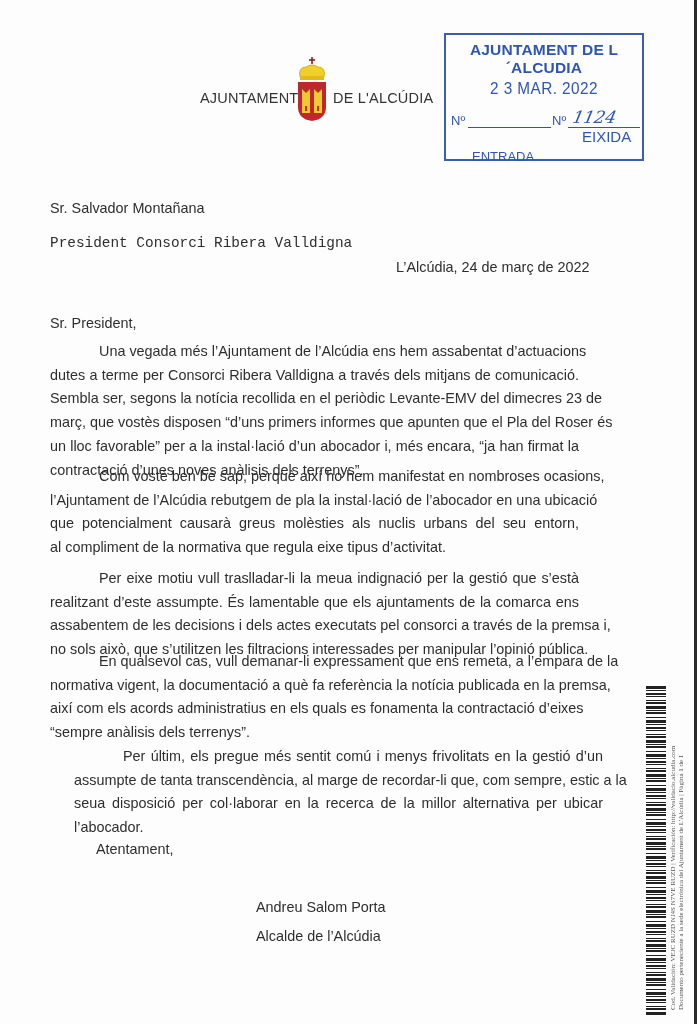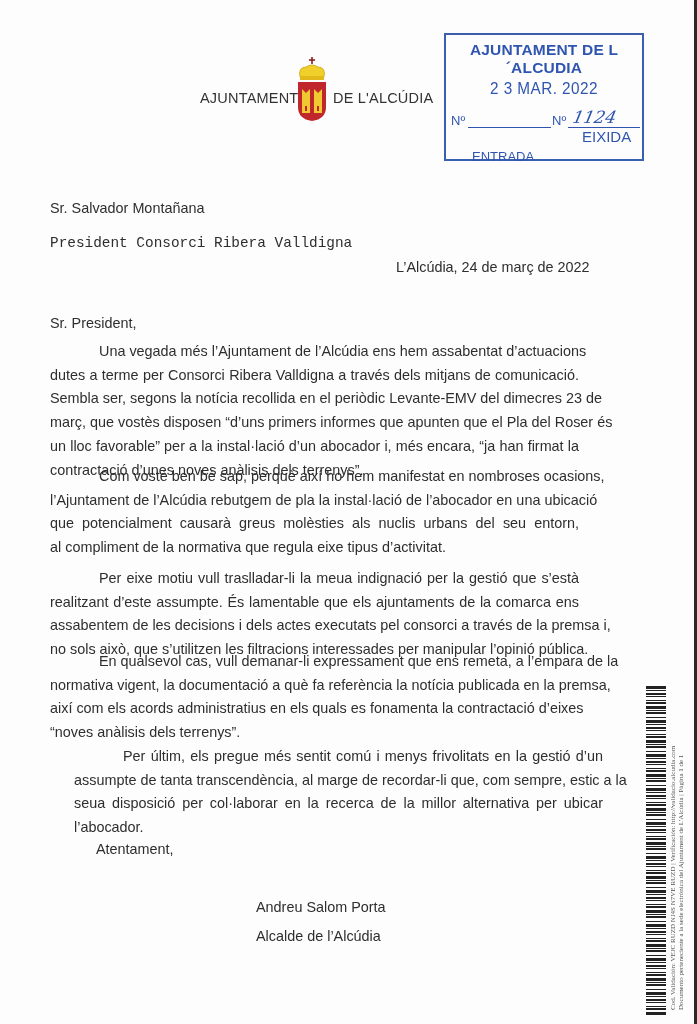--- a/index.html
+++ b/index.html
@@ -111,21 +111,21 @@
     <span class="l first">Per eixe motiu vull traslladar-li la meua indignació per la gestió que s’està</span>
     <span class="l">realitzant d’este assumpte. És lamentable que els ajuntaments de la comarca ens</span>
     <span class="l">assabentem de les decisions i dels actes executats pel consorci a través de la premsa i,</span>
     <span class="l last">no sols això, que s’utilitzen les filtracions interessades per manipular l’opinió pública.</span>
   </div>
 
   <div class="para p4">
     <span class="l first last">En qualsevol cas, vull demanar-li expressament que ens remeta, a l’empara de la</span>
     <span class="l">normativa vigent, la documentació a què fa referència la notícia publicada en la premsa,</span>
     <span class="l">així com els acords administratius en els quals es fonamenta la contractació d’eixes</span>
-    <span class="l last">“noves anàlisis dels terrenys”.</span>
+    <span class="l last">“sempre anàlisis dels terrenys”.</span>
   </div>
 
   <div class="para p5">
     <span class="l first">Per últim, els pregue més sentit comú i menys frivolitats en la gestió d’un</span>
     <span class="l">assumpte de tanta transcendència, al marge de recordar-li que, com sempre, estic a la</span>
     <span class="l">seua disposició per col·laborar en la recerca de la millor alternativa per ubicar</span>
     <span class="l last">l’abocador.</span>
   </div>
 
   <div class="txt closing">Atentament,</div>

